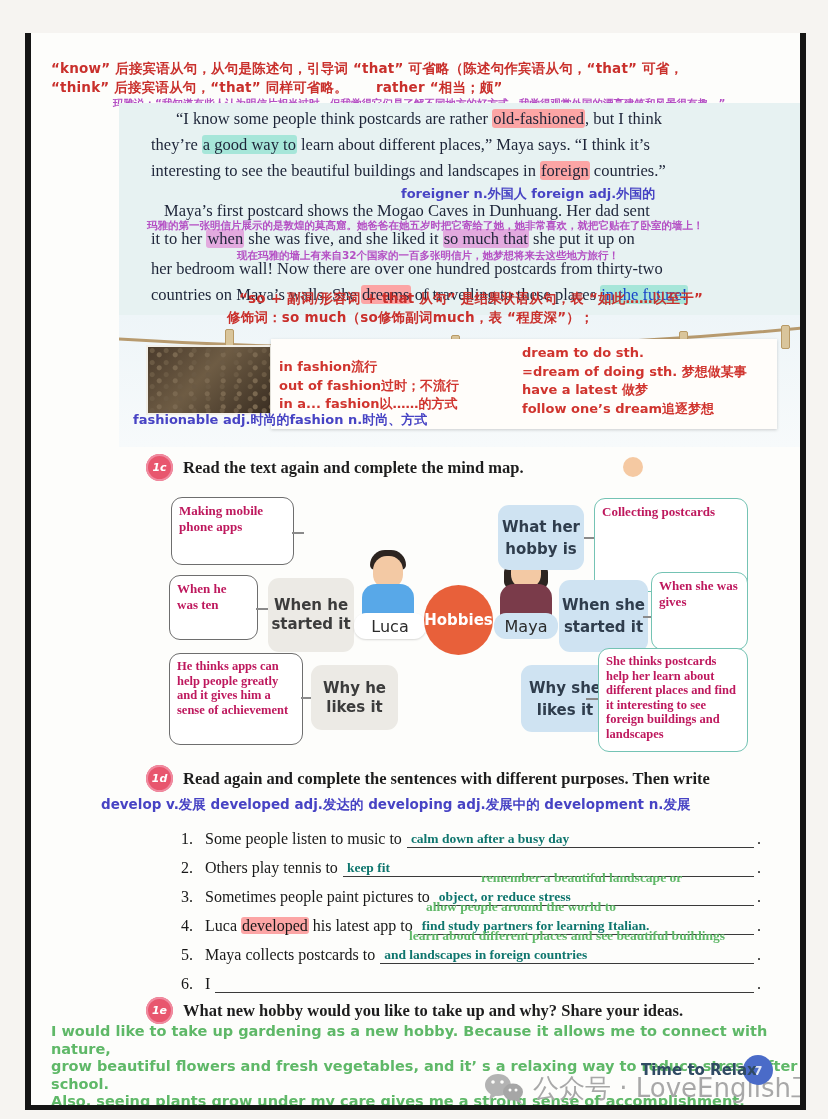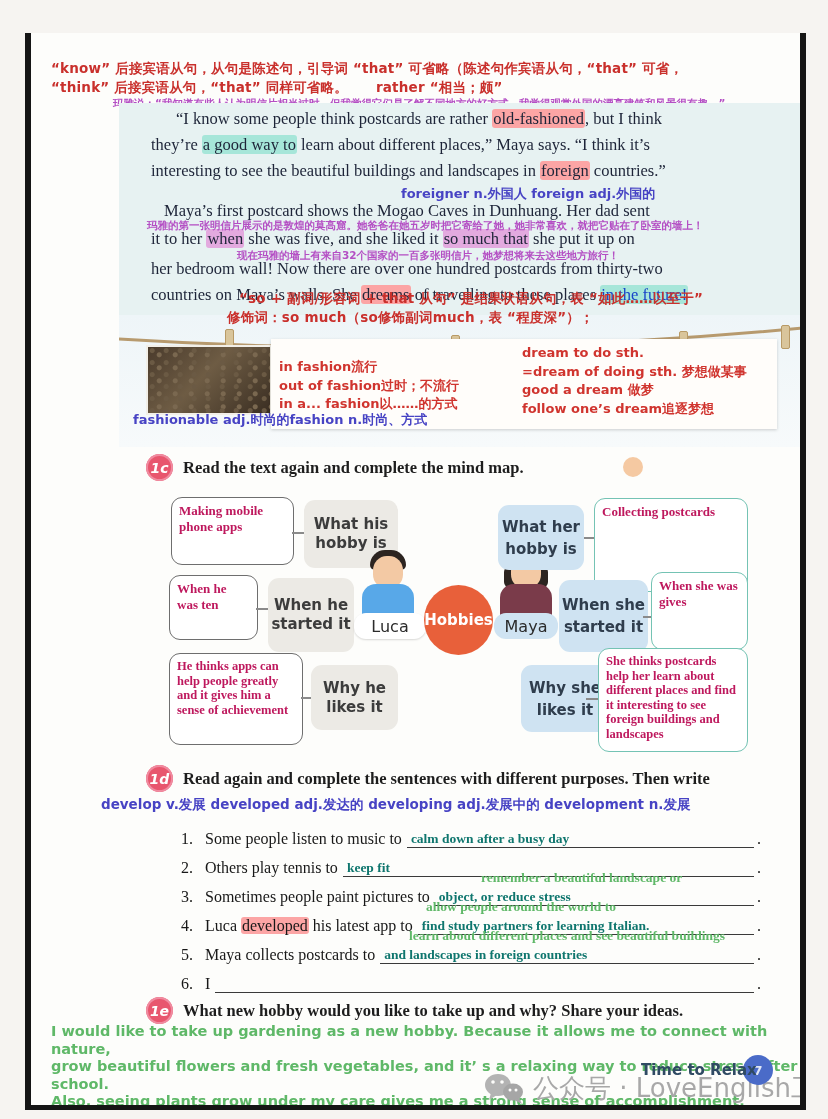--- a/index.html
+++ b/index.html
@@ -36,21 +36,21 @@
       radial-gradient(circle at 30% 30%,#6b5a44 2px,transparent 3px),
       radial-gradient(circle at 70% 60%,#7a6850 2px,transparent 3px),
       linear-gradient(135deg,#4a3b2c 0%,#6e5c44 45%,#3a2e22 100%);
     background-size:14px 12px,16px 13px,100% 100%;}
   .vocab-card{position:absolute;left:152px;top:24px;width:506px;height:90px;background:#fffdfa;
     box-shadow:0 1px 3px rgba(0,0,0,.18);display:flex;padding:5px 8px;box-sizing:border-box;}
   .vocab-card .col{color:#d0342e;font-weight:bold;font-size:13px;line-height:18.5px;white-space:nowrap;}
   .vocab-card .col1{width:243px;padding-top:14px;}
   
   .badge{position:absolute;width:27px;height:27px;border-radius:50%;background:#e8566e;
-    color:#fff;font-weight:bold;font-style:italic;font-size:14px;display:flex;align-items:center;justify-content:center;
+    color:#fff;font-weight:bold;font-style:italic;font-size:11px;display:flex;align-items:center;justify-content:center;
     box-shadow:inset 0 0 0 2px #f08ba0;}
   .sec-title{position:absolute;font-family:"Liberation Serif",serif;font-weight:bold;font-size:16.5px;color:#1d1d1d;white-space:nowrap;}
   .orange-dot{position:absolute;width:20px;height:20px;border-radius:50%;background:#f5c9a2;}
   
   .mindmap{position:absolute;left:0;top:455px;width:781px;height:305px;}
   .mm-ansL{position:absolute;background:#fff;border:1.6px solid #6e6e6e;border-radius:11px;box-sizing:border-box;padding:5px 7px;}
   .mm-ansR{position:absolute;background:#fff;border:1.6px solid #74c3b4;border-radius:11px;box-sizing:border-box;padding:5px 7px;}
   .mm-ans-text{font-size:13px;line-height:15.5px;font-weight:bold;}
   .mm-lblL{position:absolute;background:#eceae5;border-radius:11px;display:flex;align-items:center;justify-content:center;
     text-align:center;font-size:15px;font-weight:bold;color:#3c3c3c;line-height:19px;}
@@ -137,38 +137,37 @@
     <div class="photo"></div>
     <div class="vocab-card">
       <div class="col col1">
         <div>in fashion流行</div>
         <div>out of fashion过时；不流行</div>
         <div>in a... fashion以……的方式</div>
       </div>
       <div class="col col2">
         <div>dream to do sth.</div>
         <div>=dream of doing sth. 梦想做某事</div>
-        <div>good a dream  做梦</div>
+        <div>have a latest  做梦</div>
         <div>follow one’s dream追逐梦想</div>
       </div>
     </div>
     <div class="blue-note" style="position:absolute;left:14px;top:96px;">fashionable adj.时尚的fashion n.时尚、方式</div>
   </div>
 
   <div class="badge" style="left:115px;top:421px;">1c</div>
   <div class="sec-title" style="left:152px;top:425px;">Read the text again and complete the mind map.</div>
   <div class="orange-dot" style="left:592px;top:424px;"></div>
 
   <div class="mindmap">
 
     <div class="mm-ansL" style="left:140px;top:9px;width:123px;height:68px;">
       <div class="mm-ans-text green-hand">Making mobile phone apps</div>
     </div>
     <div class="conn" style="left:261px;top:44px;width:12px;"></div>
-    <div class="mm-lblL" style="left:273px;top:12px;width:94px;height:68px;">What his hobby is</div>
 
     <div class="mm-ansL" style="left:138px;top:87px;width:89px;height:65px;">
       <div class="mm-ans-text green-hand">When he was ten</div>
     </div>
     <div class="conn" style="left:225px;top:120px;width:12px;"></div>
     <div class="mm-lblL" style="left:237px;top:90px;width:86px;height:74px;">When he started it</div>
 
     <div class="mm-ansL" style="left:138px;top:165px;width:134px;height:92px;">
       <div class="mm-ans-text green-hand" style="font-size:12.5px;line-height:14.5px;">He thinks apps can help people greatly and it gives him a sense of achievement</div>
     </div>

